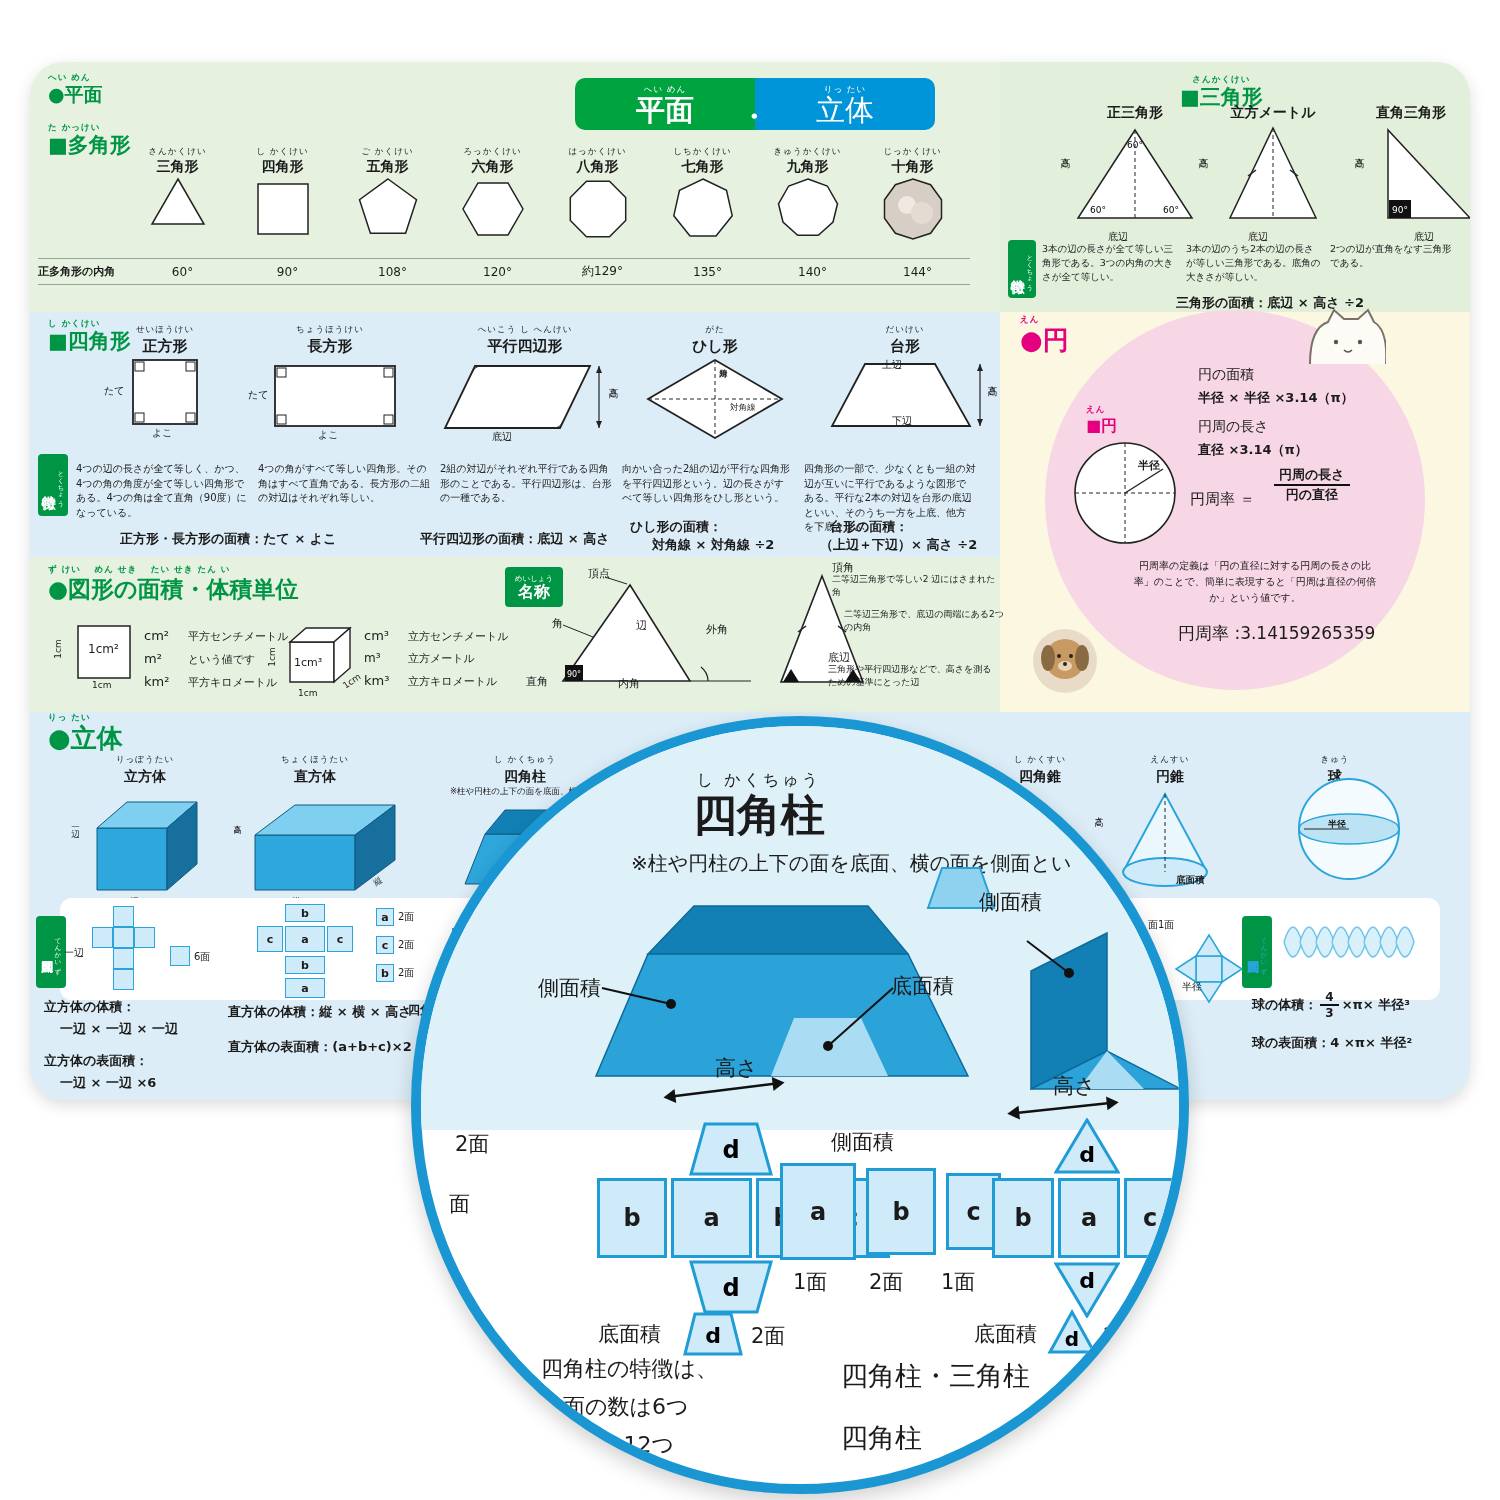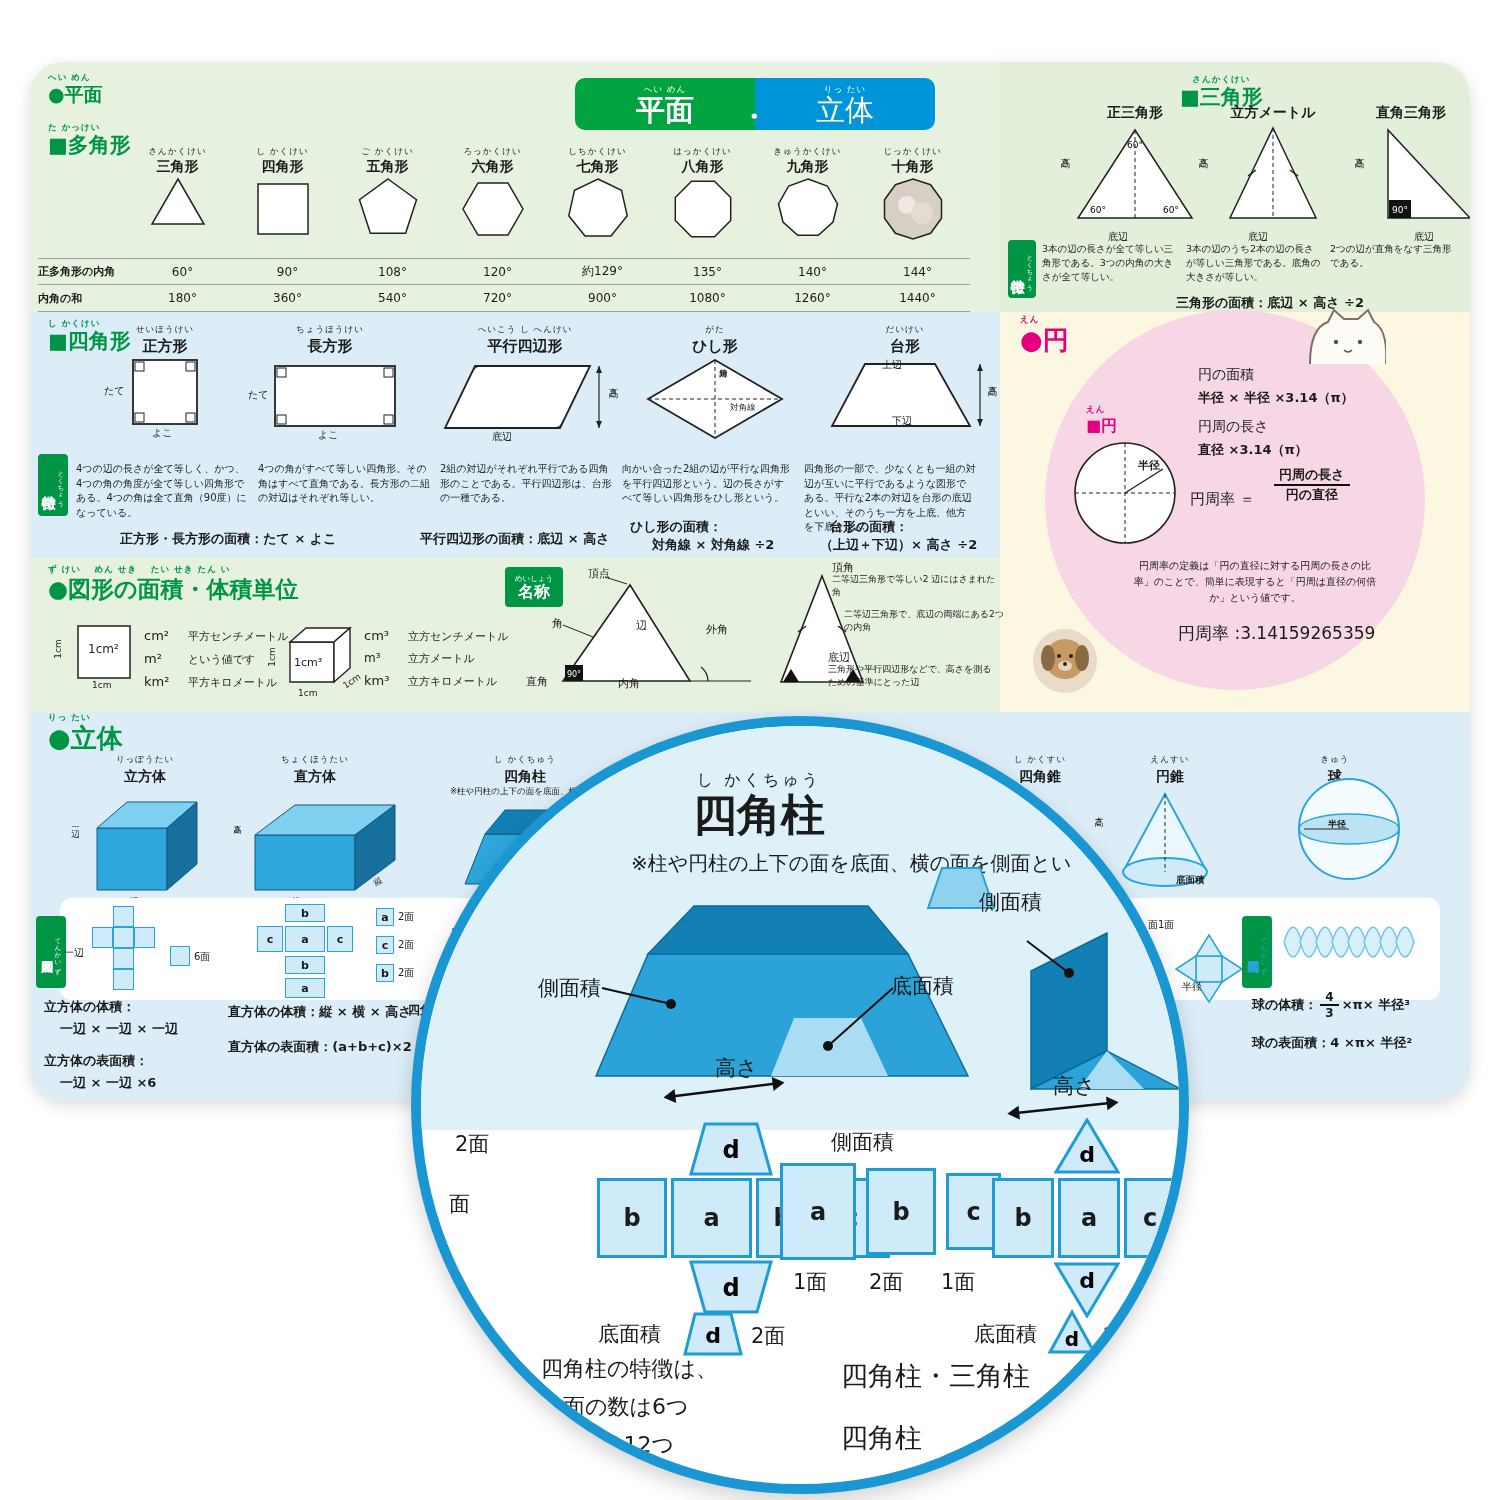--- a/index.html
+++ b/index.html
@@ -93,31 +93,31 @@
         </svg>
     </div>
     <div class="pcol">
       <span class="furi">ろっかくけい</span>
       <span class="pname">六角形</span>
       <svg width="72" height="66">
           <polygon points="66,34 51,60 21,60 6,34 21,8 51,8" fill="#fff" stroke="#222" stroke-width="1.5"></polygon>
         </svg>
     </div>
     <div class="pcol">
+      <span class="furi">はっかくけい</span>
+      <span class="pname">八角形</span>
+      <svg width="72" height="66">
+          <polygon points="63.7,45.5 47.5,61.7 24.5,61.7 8.3,45.5 8.3,22.5 24.5,6.3 47.5,6.3 63.7,22.5" fill="#fff" stroke="#222" stroke-width="1.5"></polygon>
+        </svg>
+    </div>
+    <div class="pcol">
       <span class="furi">しちかくけい</span>
       <span class="pname">七角形</span>
       <svg width="72" height="66">
           <polygon points="36,4 59.5,15.3 65.2,40.7 49,61 23,61 6.8,40.7 12.5,15.3" fill="#fff" stroke="#222" stroke-width="1.5"></polygon>
-        </svg>
-    </div>
-    <div class="pcol">
-      <span class="furi">はっかくけい</span>
-      <span class="pname">八角形</span>
-      <svg width="72" height="66">
-          <polygon points="63.7,45.5 47.5,61.7 24.5,61.7 8.3,45.5 8.3,22.5 24.5,6.3 47.5,6.3 63.7,22.5" fill="#fff" stroke="#222" stroke-width="1.5"></polygon>
         </svg>
     </div>
     <div class="pcol">
       <span class="furi">きゅうかくけい</span>
       <span class="pname">九角形</span>
       <svg width="72" height="66">
           <polygon points="36,4 55.3,11 65.5,28.8 61,47 46.3,60.2 25.7,60.2 11,47 6.5,28.8 16.7,11" fill="#fff" stroke="#222" stroke-width="1.5"></polygon>
         </svg>
     </div>
     <div class="pcol">
@@ -135,31 +135,20 @@
     <div class="prow" style="border-top:1px solid #98a39a;border-bottom:1px solid #98a39a">
       <div class="plab">正多角形の内角</div>
       <div class="pval">60°</div>
       <div class="pval">90°</div>
       <div class="pval">108°</div>
       <div class="pval">120°</div>
       <div class="pval">約129°</div>
       <div class="pval">135°</div>
       <div class="pval">140°</div>
       <div class="pval">144°</div>
-    </div>
-    <div class="prow" style="border-bottom:1px solid #98a39a">
-      <div class="plab">内角の和</div>
-      <div class="pval">180°</div>
-      <div class="pval">360°</div>
-      <div class="pval">540°</div>
-      <div class="pval">720°</div>
-      <div class="pval">900°</div>
-      <div class="pval">1080°</div>
-      <div class="pval">1260°</div>
-      <div class="pval">1440°</div>
     </div>
   </div>
 
   <div class="abs ctr" style="left:1150px;top:12px">
     <span class="furi gt">さんかくけい</span>
     <span class="gt" style="font-size:21px;line-height:1.1">■三角形</span>
   </div>
   <div class="abs ctr hname" style="left:1040px;top:42px;width:130px">正三角形</div>
   <div class="abs ctr hname" style="left:1178px;top:42px;width:130px">立方メートル</div>
   <div class="abs ctr hname" style="left:1316px;top:42px;width:130px">直角三角形</div>

